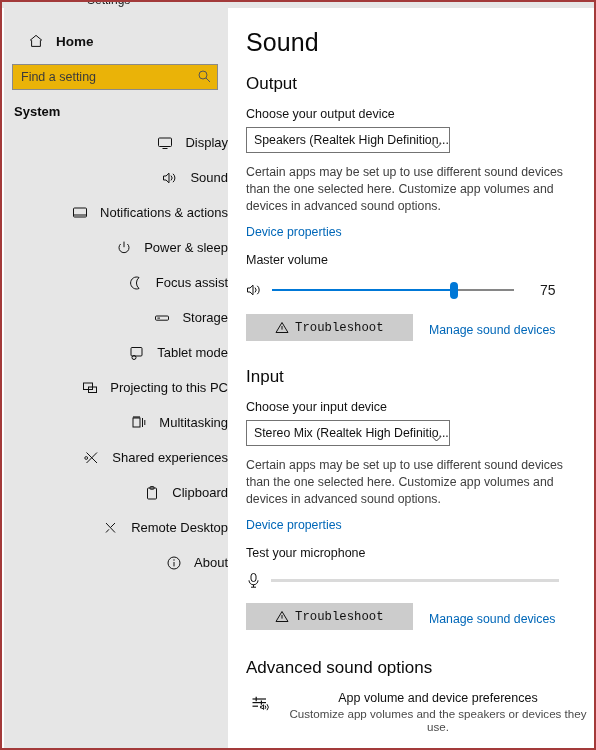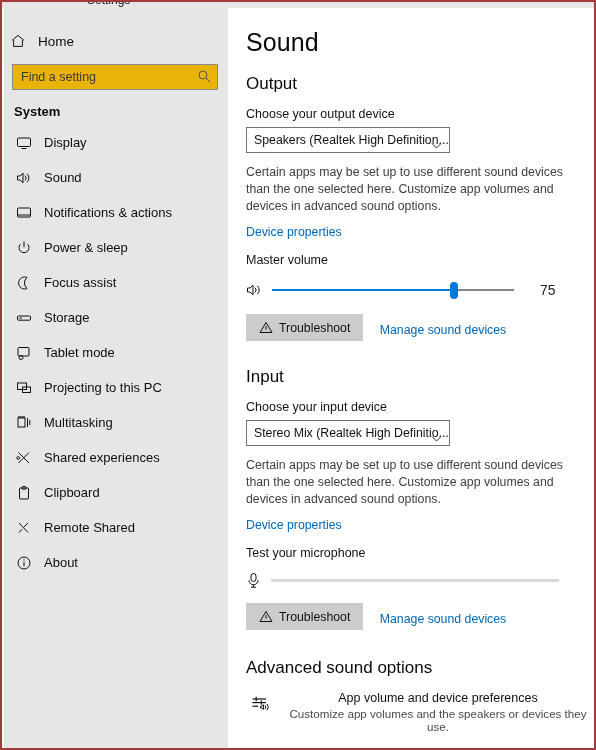--- a/index.html
+++ b/index.html
@@ -54,22 +54,23 @@
     background: #e6e6e6;
     box-sizing: border-box;
     overflow: hidden;
   }
 
   .home-row {
     display: flex;
     align-items: center;
     height: 30px;
     margin-top: 18px;
-    padding-left: 2px;
+    padding-left: 20px;
     cursor: default;
+    font-weight: bold;
   }
   .home-row .ico {
     width: 24px;
     display: flex;
     align-items: center;
     justify-content: center;
     flex: none;
   }
   .home-row .label {
     font-size: 13.5px;
@@ -108,20 +109,21 @@
     color: #0b0b0b;
     padding: 14px 0 6px 10px;
   }
 
   .nav-item {
     display: flex;
     align-items: center;
     height: 35px;
     padding-left: 8px;
     cursor: default;
+    justify-content: flex-end;
   }
   .nav-item .ico {
     width: 24px;
     flex: none;
     display: flex;
     align-items: center;
     justify-content: center;
     color: #111;
   }
   .nav-item .label {
@@ -269,24 +271,24 @@
     flex: none;
   }
 
   
   .btn {
     display: inline-flex;
     align-items: center;
     justify-content: center;
     margin: 13px 0 0 12px;
     height: 25px;
-    padding: 0 12px;
+    padding: 0 28px;
     background: #cccccc;
     border: 1px solid #cccccc;
-    font-family: Liberation Sans, sans-serif;
+    font-family: Liberation Mono, monospace;
     font-size: 12.3px;
     color: #101010;
     cursor: pointer;
   }
   .btn .warn { margin-right: 6px; display: flex; align-items: center; }
 
   
   .advanced-title {
     font-size: 17px;
     color: #0a0a0a;
@@ -455,21 +457,21 @@
     </div>
 
     <div class="nav-item">
       <span class="ico">
         <svg width="16" height="16" viewBox="0 0 16 16">
           <line x1="3" y1="3" x2="12" y2="12.5" stroke="#111" stroke-width="1"></line>
           <line x1="12" y1="3" x2="7.6" y2="7.4" stroke="#111" stroke-width="1"></line>
           <line x1="6" y1="9.3" x2="3" y2="12.5" stroke="#111" stroke-width="1"></line>
         </svg>
       </span>
-      <span class="label">Remote Shared</span>
+      <span class="label">Remote Desktop</span>
     </div>
 
     <div class="nav-item">
       <span class="ico">
         <svg width="16" height="16" viewBox="0 0 16 16">
           <circle cx="8" cy="8" r="6" fill="none" stroke="#111" stroke-width="1"></circle>
           <line x1="8" y1="7" x2="8" y2="11.4" stroke="#111" stroke-width="1"></line>
           <circle cx="8" cy="5" r="0.7" fill="#111"></circle>
         </svg>
       </span>

